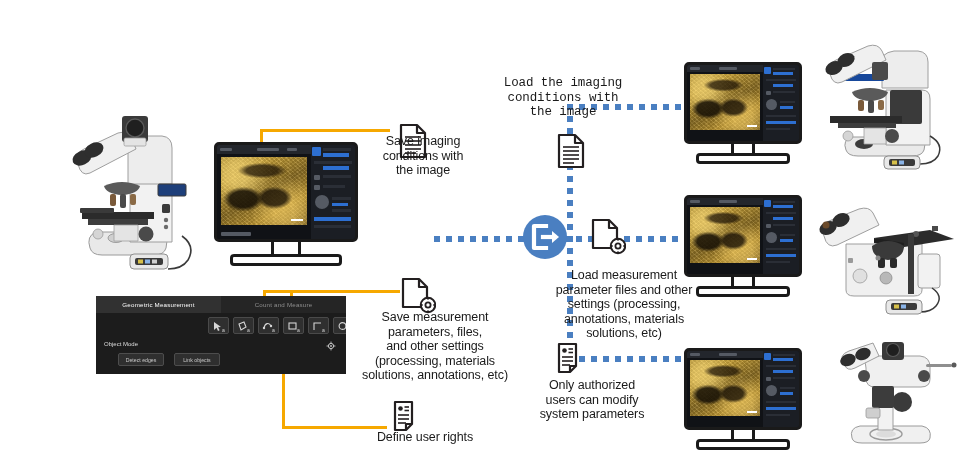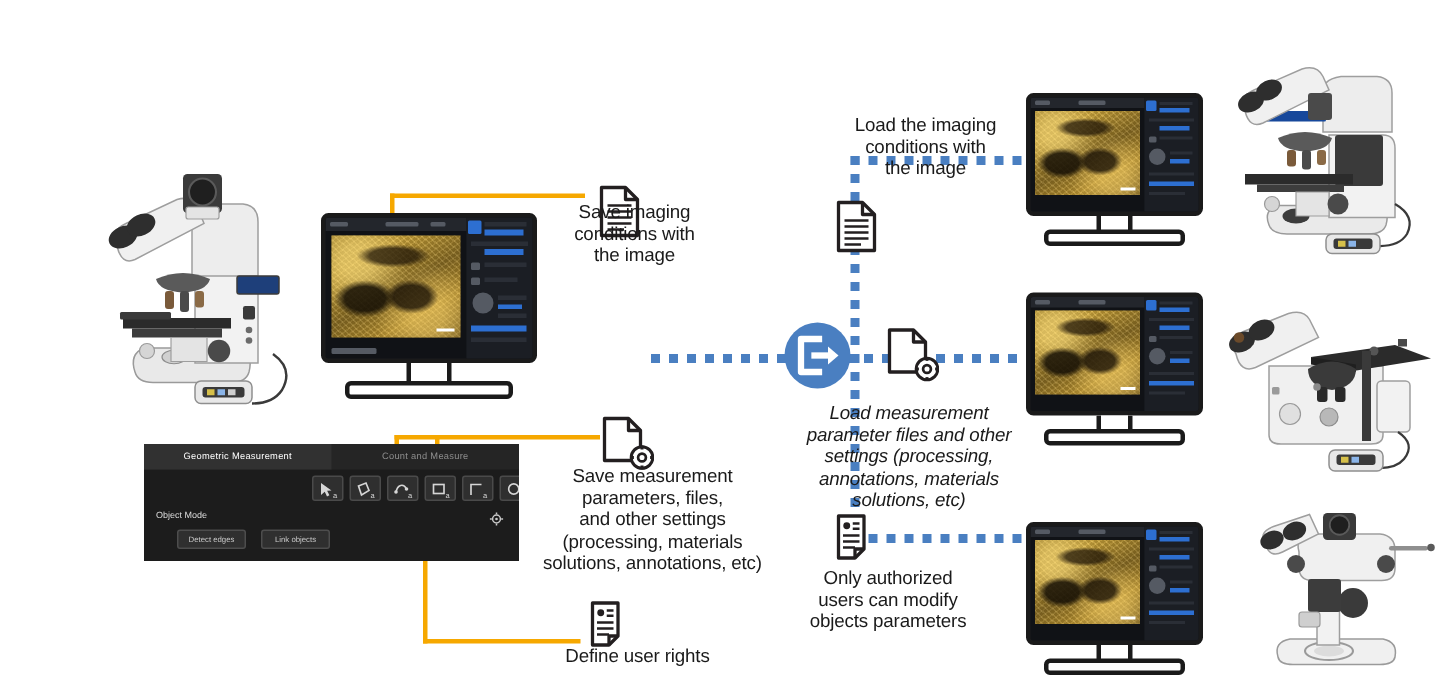--- a/index.html
+++ b/index.html
@@ -255,33 +255,33 @@
 the image</div>
 
   <div class="caption" style="left:360px; top:430px; width:130px;">Define user rights</div>
 
   <div class="caption" style="left:340px; top:310px; width:190px;">Save measurement
 parameters, files,
 and other settings
 (processing, materials
 solutions, annotations, etc)</div>
 
-  <div class="caption" style="left:556px; top:76px; width:122px;">Load the imaging
+  <div class="caption" style="left:502px; top:76px; width:122px;font-family:Liberation Mono, monospace;">Load the imaging
 conditions with
 the image</div>
 
-  <div class="caption" style="left:526px; top:268px; width:160px;font-style:italic;">Load measurement
+  <div class="caption" style="left:544px; top:268px; width:160px;">Load measurement
 parameter files and other
 settings (processing,
 annotations, materials
 solutions, etc)</div>
 
   <div class="caption" style="left:530px; top:378px; width:124px;">Only authorized
 users can modify
-objects parameters</div>
+system parameters</div>
 
   <div class="monitor" style="left:214px; top:142px; width:144px; height:124px;">
     <div class="bezel" style="width:144px; height:100px;">
       <div class="screen">
         <div class="scr-left" style="flex:1;">
           <div class="scr-topbar" style="height:9px;">
             <div class="pnl-ico" style="left:3px; top:3px; width:12px; height:3px;"></div>
             <div class="pnl-ico" style="left:40px; top:3px; width:22px; height:3px;"></div>
             <div class="pnl-ico" style="left:70px; top:3px; width:10px; height:3px;"></div>
           </div>

